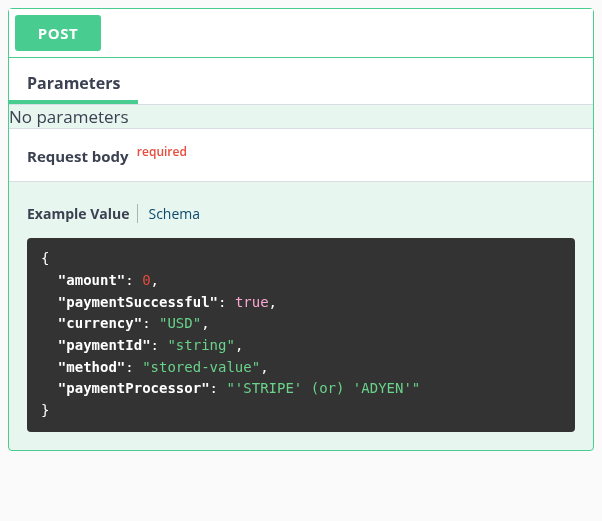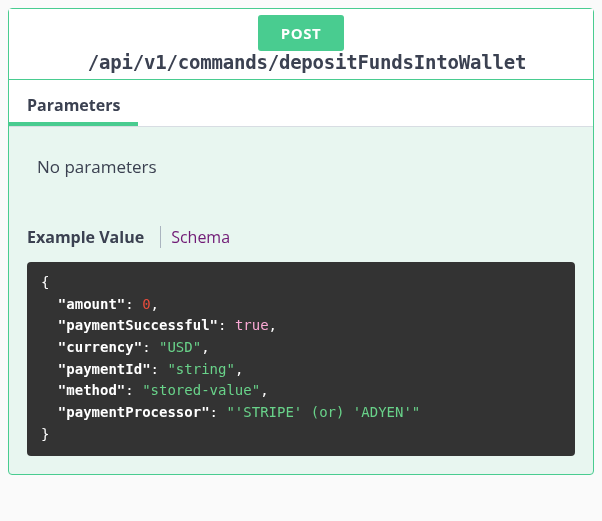--- a/index.html
+++ b/index.html
@@ -17,21 +17,20 @@
     margin: 8px;
     background: #e8f6f0;
   }
   .endpoint-header {
     display: flex;
     align-items: center;
     padding: 6px;
     background: #fff;
     border-bottom: 1px solid #49cc90;
     cursor: pointer;
-    flex-direction: column;
   }
   .method-badge {
     background: #49cc90;
     color: #fff;
     font-weight: 700;
     font-size: 15px;
     padding: 8px 0;
     width: 86px;
     text-align: center;
     border-radius: 3px;
@@ -54,21 +53,21 @@
   .tab {
     display: inline-block;
     padding: 14px 18px 6px 18px;
     font-weight: 700;
     font-size: 16px;
     color: #3b4151;
     border-bottom: 4px solid #49cc90;
     cursor: pointer;
   }
   .no-params {
-    padding: 28px;
+    padding: 0;
     font-size: 17px;
     color: #3b4151;
     background: #e8f6f0;
   }
   .request-body-row {
     background: #fff;
     padding: 14px 18px;
     border-top: 1px solid #d8dde3;
     border-bottom: 1px solid #d8dde3;
   }
@@ -82,30 +81,30 @@
     font-size: 12px;
     font-weight: 600;
     vertical-align: super;
     margin-left: 4px;
   }
   .example-tabs {
     padding: 20px 18px 10px 18px;
     background: #e8f6f0;
   }
   .ex-tab {
-    font-size: 16px;
+    font-size: 14px;
     color: #3b4151;
     font-weight: 700;
-    padding-right: 16px;
+    padding-right: 8px;
     border-right: 1px solid #aab4bf;
     cursor: pointer;
   }
   .ex-tab.inactive {
     font-weight: 400;
-    color: #701a75;
+    color: #0c4a6e;
     padding-left: 10px;
     border-right: none;
   }
   .code-block {
     margin: 4px 18px 18px 18px;
     background: #333333;
     color: #fff;
     font-family: "Consolas", "Monaco", monospace;
     font-size: 14px;
     padding: 10px 14px;
@@ -119,29 +118,32 @@
   .tok-bool  { color: #f9a8d4; }
   .tok-str   { color: #69d38a; }
 </style>
 </head>
 <body>
 
 <div class="endpoint">
 
   <div class="endpoint-header">
     <div class="method-badge">POST</div>
-    <div class="path">/api/v1/commands/depositFundsIntoWallet</div>
   </div>
 
   <div class="tabs-row">
     <div class="tab">Parameters</div>
   </div>
 
   <div class="no-params">No parameters</div>
 
+  <div class="request-body-row">
+    <span class="request-body-label">Request body</span>
+    <span class="required">required</span>
+  </div>
 
   <div class="example-tabs">
     <span class="ex-tab">Example Value</span><span class="ex-tab inactive">Schema</span>
   </div>
 
   <div class="code-block" id="code-block"><span class="tok-punc">{</span>
   <span class="tok-key">"amount"</span><span class="tok-punc">: </span><span class="tok-num">0</span><span class="tok-punc">,</span>
   <span class="tok-key">"paymentSuccessful"</span><span class="tok-punc">: </span><span class="tok-bool">true</span><span class="tok-punc">,</span>
   <span class="tok-key">"currency"</span><span class="tok-punc">: </span><span class="tok-str">"USD"</span><span class="tok-punc">,</span>
   <span class="tok-key">"paymentId"</span><span class="tok-punc">: </span><span class="tok-str">"string"</span><span class="tok-punc">,</span>

